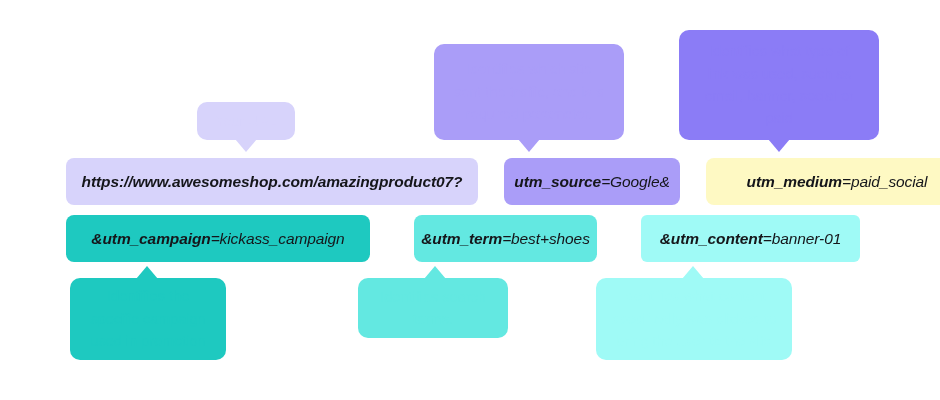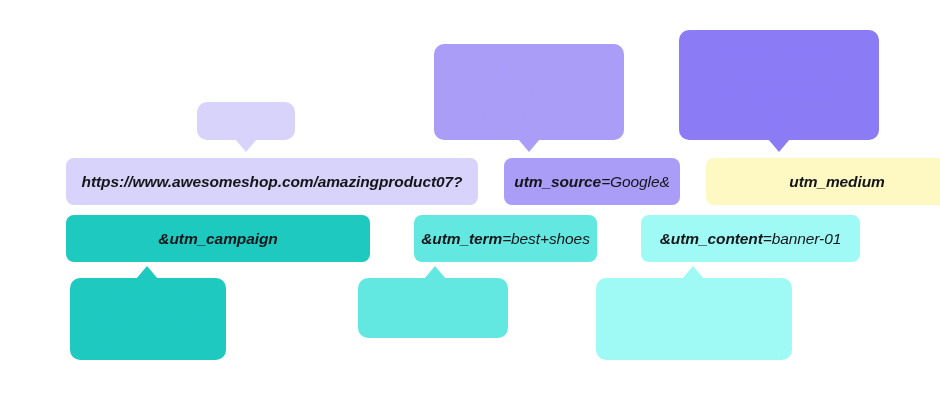--- a/index.html
+++ b/index.html
@@ -48,21 +48,21 @@
   .seg .v { font-weight: normal; }
 
   
   #seg-base   { width: 412px; background: #d7d3fb; }
   #seg-source { width: 176px; background: #aa9df8; }
   #seg-medium { width: 262px; background: #fef9c3; }
 
   
   #seg-campaign { width: 304px; background: #1ec9c0; }
   #seg-term     { width: 183px; background: #63e8e1; text-align: center; }
-  #seg-content  { width: 219px; background: #9ffaf6; }
+  #seg-content  { width: 219px; background: #9ffaf6; border-radius: 6px; }
 
   
   .callout {
     position: absolute;
     border-radius: 10px;
     box-sizing: border-box;
     display: flex;
     flex-direction: column;
     align-items: center;
     justify-content: center;
@@ -112,27 +112,29 @@
         <span class="v"></span>
     </div>
 
     <div class="seg" id="seg-source">
       <span class="k">utm_source</span>
         <span class="v">=Google&amp;</span>
     </div>
 
     <div class="seg" id="seg-medium">
       <span class="k">utm_medium</span>
+        <span class="v">=paid_social</span>
     </div>
   </div>
 
   <div class="url-row" id="url-row-2">
 
     <div class="seg" id="seg-campaign">
       <span class="k">&amp;utm_campaign</span>
+        <span class="v">=kickass_campaign</span>
     </div>
 
     <div class="seg" id="seg-term">
       <span class="k">&amp;utm_term</span>
         <span class="v">=best+shoes</span>
     </div>
 
     <div class="seg" id="seg-content">
       <span class="k">&amp;utm_content</span>
         <span class="v">=banner-01</span>

